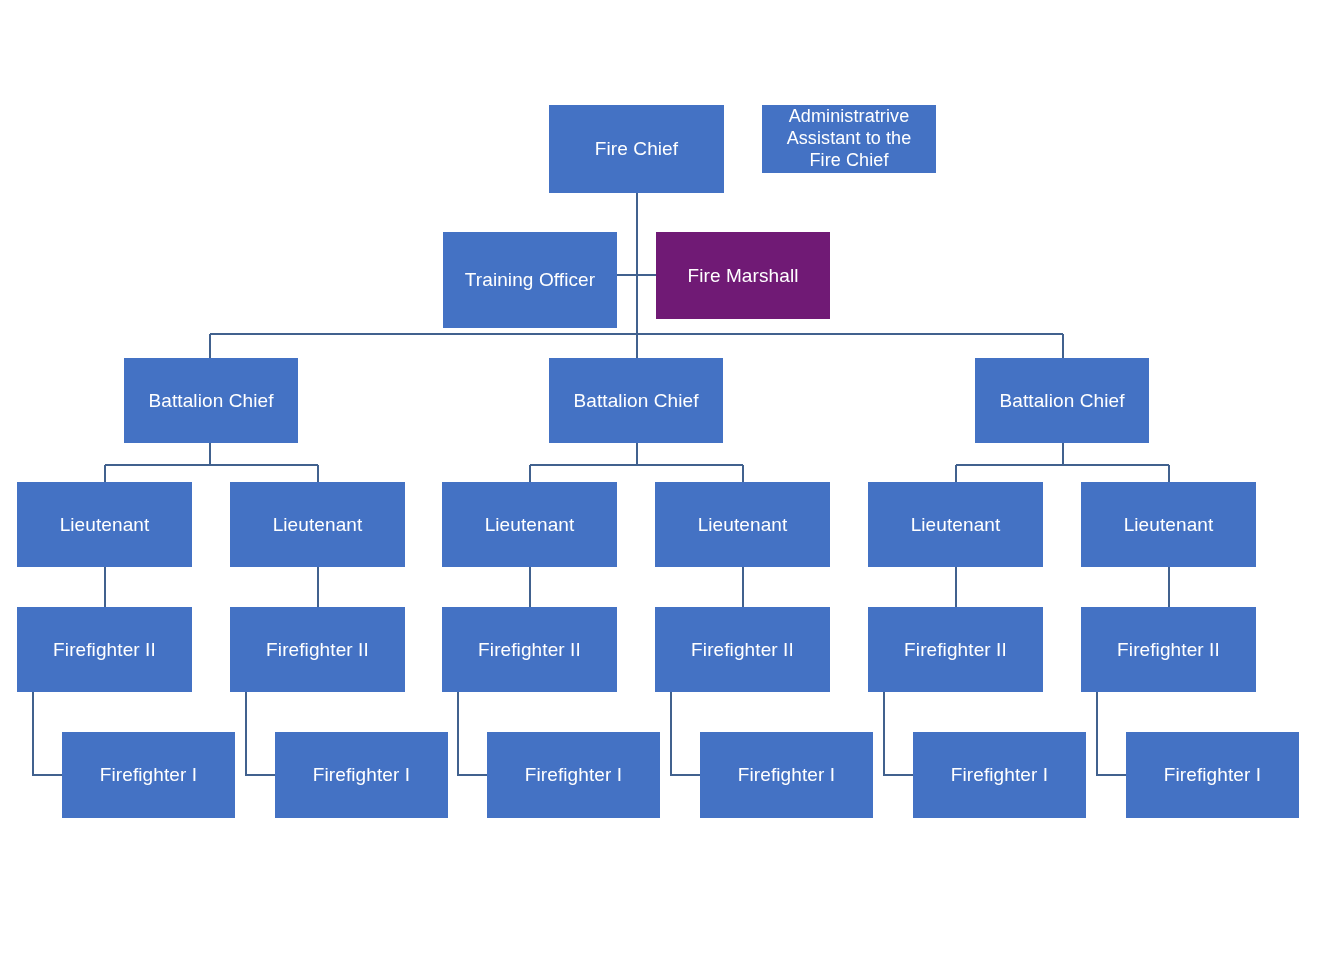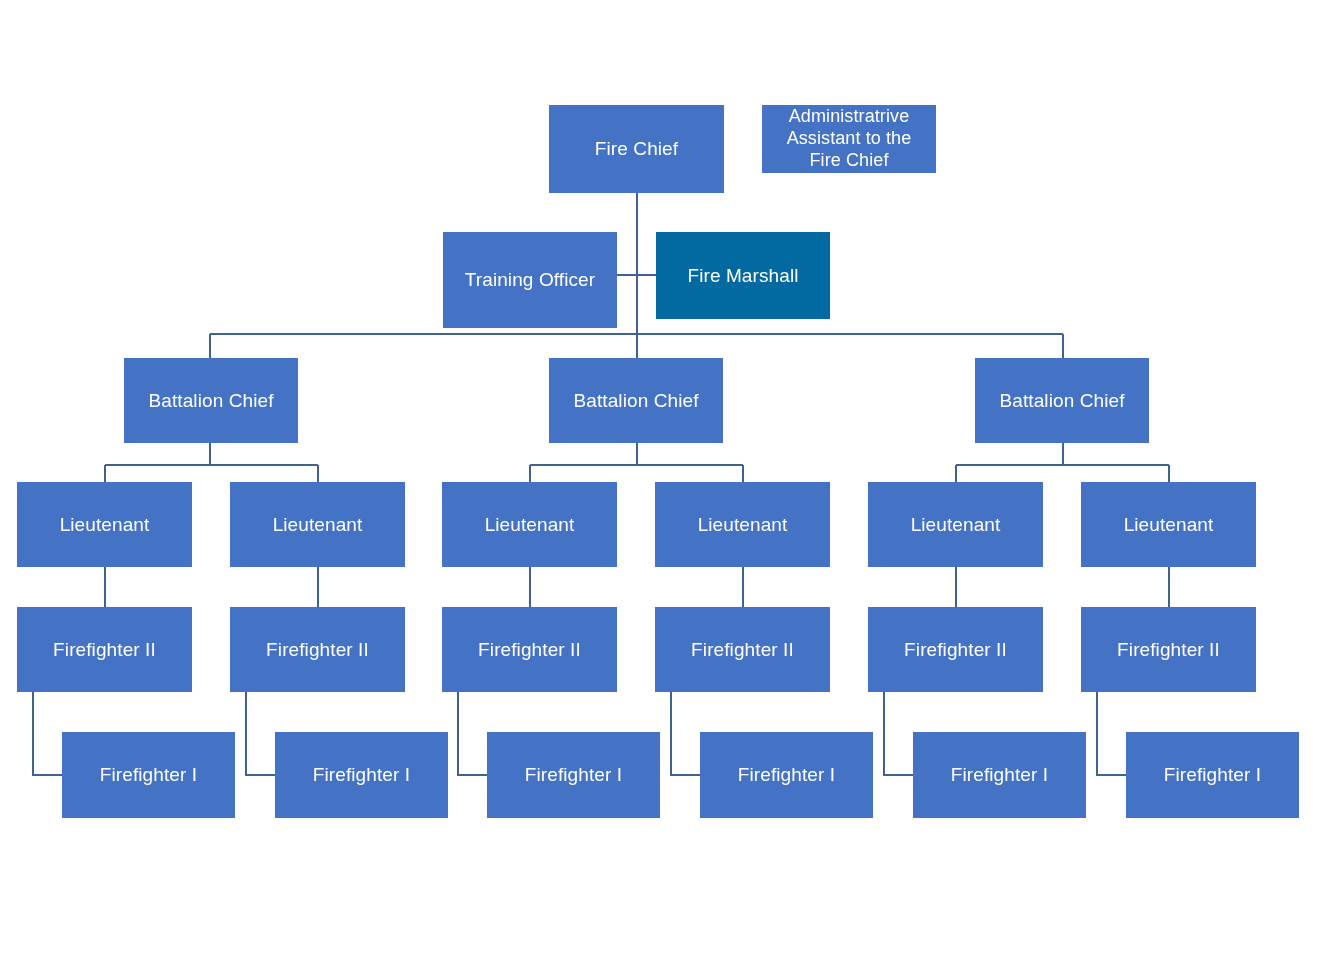--- a/index.html
+++ b/index.html
@@ -93,21 +93,21 @@
         <span class="node-label">Fire Chief</span>
       </div>
       <div class="node-box size-md" style="left: 762px; top: 105px; width: 174px; height: 68px; background: rgb(68, 114, 196); color: rgb(255, 255, 255);">
         <span class="node-label">Administratrive
 Assistant to the
 Fire Chief</span>
       </div>
       <div class="node-box size-lg" style="left: 443px; top: 232px; width: 174px; height: 96px; background: rgb(68, 114, 196); color: rgb(255, 255, 255);">
         <span class="node-label">Training Officer</span>
       </div>
-      <div class="node-box size-lg" style="left: 656px; top: 232px; width: 174px; height: 87px; background: #0369a1; color: rgb(255, 255, 255);">
+      <div class="node-box size-lg" style="left: 656px; top: 232px; width: 174px; height: 87px; background: #701a75; color: rgb(255, 255, 255);">
         <span class="node-label">Fire Marshall</span>
       </div>
       <div class="node-box size-lg" style="left: 124px; top: 358px; width: 174px; height: 85px; background: rgb(68, 114, 196); color: rgb(255, 255, 255);">
         <span class="node-label">Battalion Chief</span>
       </div>
       <div class="node-box size-lg" style="left: 549px; top: 358px; width: 174px; height: 85px; background: rgb(68, 114, 196); color: rgb(255, 255, 255);">
         <span class="node-label">Battalion Chief</span>
       </div>
       <div class="node-box size-lg" style="left: 975px; top: 358px; width: 174px; height: 85px; background: rgb(68, 114, 196); color: rgb(255, 255, 255);">
         <span class="node-label">Battalion Chief</span>

